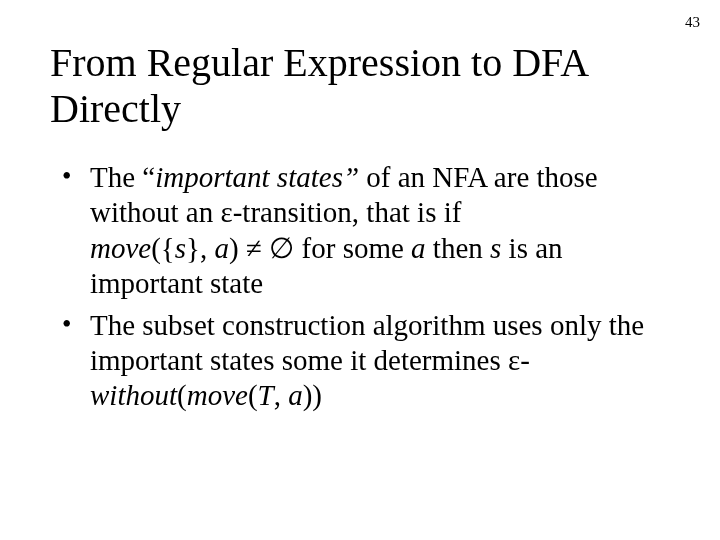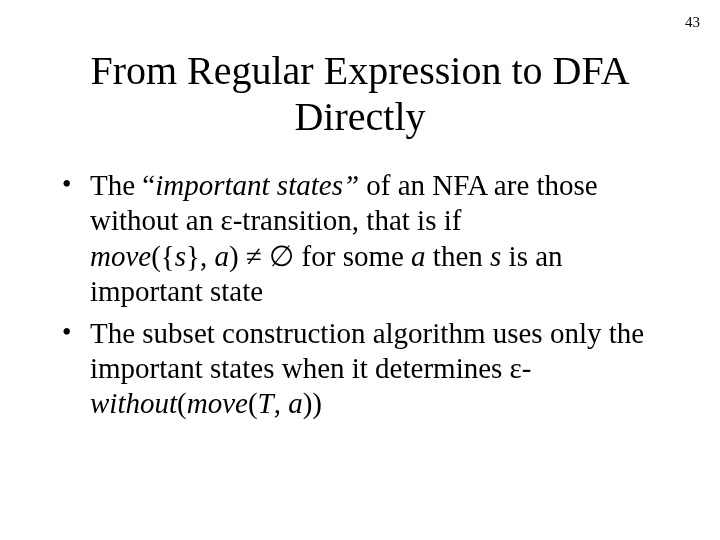--- a/index.html
+++ b/index.html
@@ -1,31 +1,31 @@
 <!DOCTYPE html>
 <html><head>
 <meta charset="utf-8">
 <style>
   * { margin: 0; padding: 0; box-sizing: border-box; }
   html, body { width: 720px; height: 540px; background: #fff; font-family: "Times New Roman", Times, serif; color: #000; }
-  .slide { width: 720px; height: 540px; position: relative; padding: 24px 50px 20px 50px; }
+  .slide { width: 720px; height: 540px; position: relative; padding: 16px 50px 20px 50px; }
   .page-number { position: absolute; top: 14px; right: 20px; font-size: 15px; }
-  .title { font-size: 40px; text-align: center; margin-top: 24px; margin-bottom: 28px; line-height: 1.15; font-weight: normal; }
+  .title { font-size: 40px; margin-top: 24px; margin-bottom: 28px; line-height: 1.15; font-weight: normal; }
   .bullets { list-style: none; padding-left: 12px; }
   .bullets > li { position: relative; padding-left: 28px; font-size: 29px; line-height: 1.22; margin-bottom: 6px; }
   .bullets > li::before { content: "•"; position: absolute; left: 0; top: 0; font-size: 27px; }
   .italic { font-style: italic; }
 </style>
 </head>
 <body>
 
 <div class="slide">
   <div class="page-number">43</div>
   <h1 class="title">From Regular Expression to DFA Directly</h1>
   <ul class="bullets">
     <li>
       <span>The </span><span>“</span><span class="italic">important states”</span><span> of an NFA are those without an ε-transition, that is if </span><span class="italic">move</span><span>({</span><span class="italic">s</span><span>},&nbsp;</span><span class="italic">a</span><span>)&nbsp;≠&nbsp;∅ for some </span><span class="italic">a</span><span> then </span><span class="italic">s</span><span> is an important state</span>
     </li>
     <li>
-      <span>The subset construction algorithm uses only the important states when it determines ε-</span><span class="italic">without</span><span>(</span><span class="italic">move</span><span>(</span><span class="italic">T</span><span>,&nbsp;</span><span class="italic">a</span><span>))</span>
+      <span>The subset construction algorithm uses only the important states some it determines ε-</span><span class="italic">without</span><span>(</span><span class="italic">move</span><span>(</span><span class="italic">T</span><span>,&nbsp;</span><span class="italic">a</span><span>))</span>
     </li>
   </ul>
 </div>
 
 </body></html>

